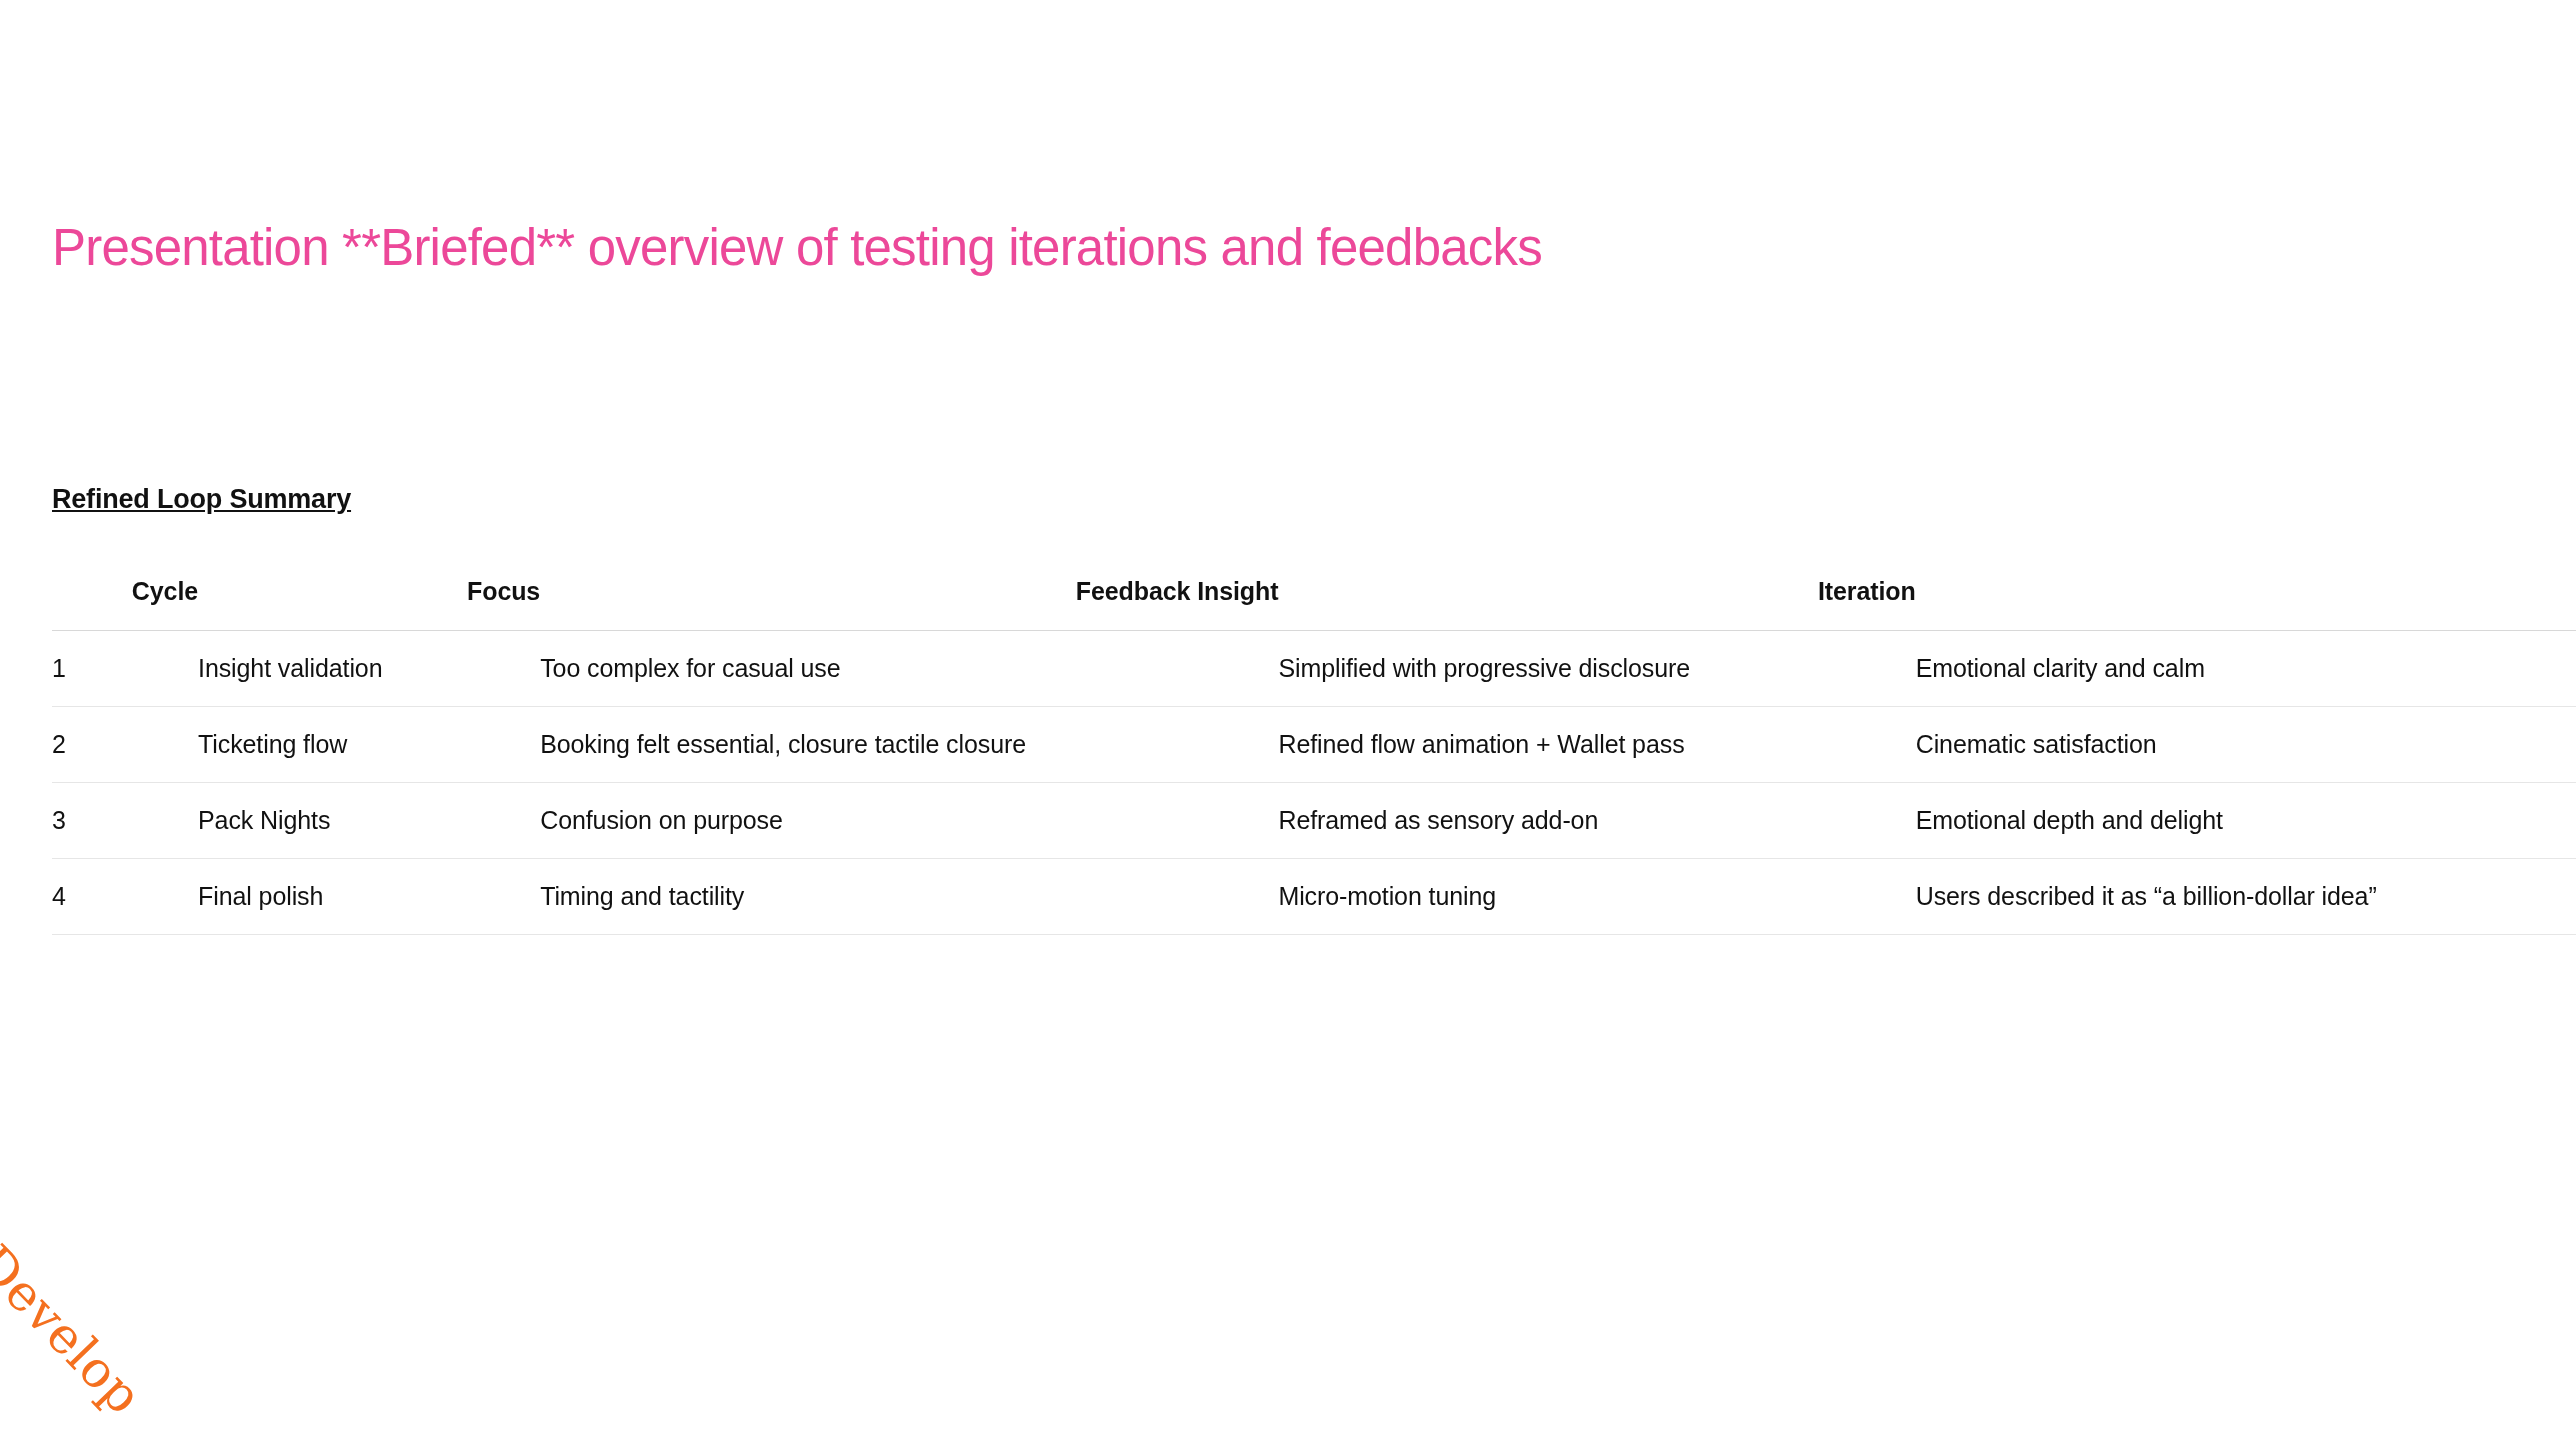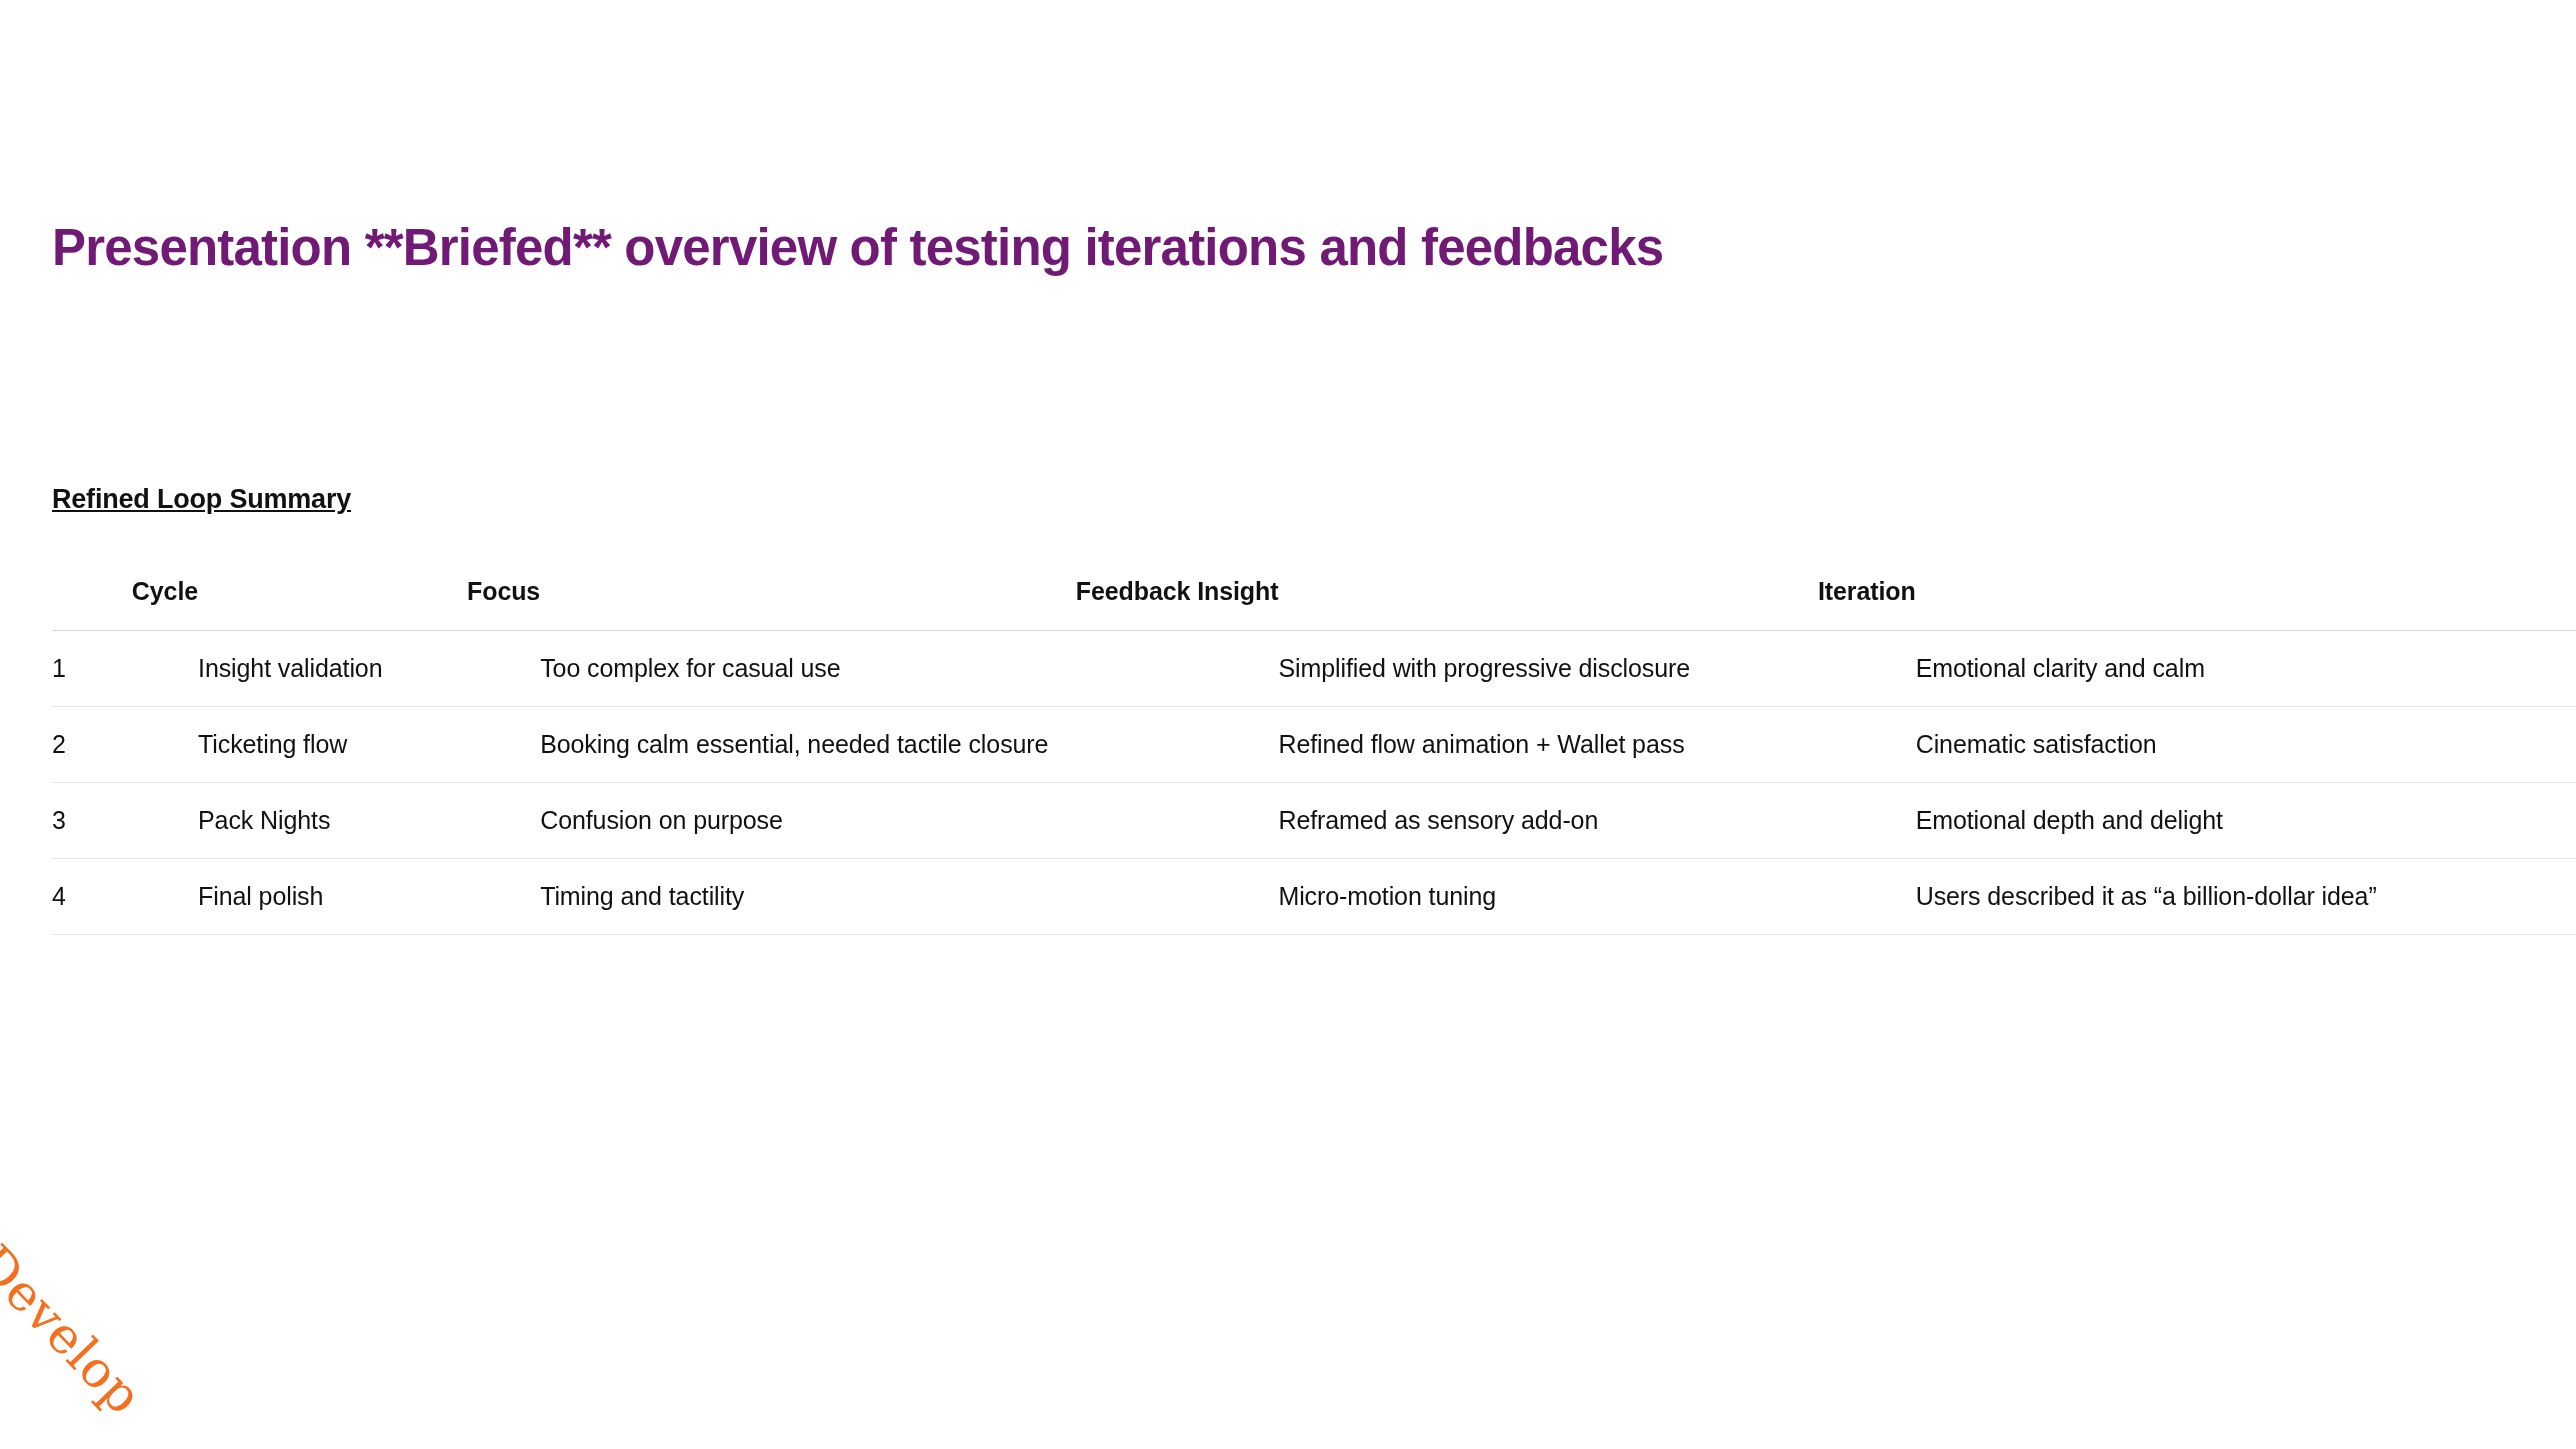--- a/index.html
+++ b/index.html
@@ -21,23 +21,23 @@
     position: absolute;
     inset: 0;
     background: #ffffff;
   }
 
   .page-title {
     position: absolute;
     left: 52px;
     top: 184px;
     font-size: 51px;
-    font-weight: 700;
+    font-weight: 400;
     letter-spacing: -0.8px;
-    color: #701a75;
+    color: #ec4899;
     white-space: nowrap;
   }
 
   .section-heading {
     position: absolute;
     left: 52px;
     top: 462px;
     font-size: 27px;
     font-weight: 700;
     letter-spacing: -0.2px;
@@ -141,21 +141,21 @@
         <tr>
           <td>1</td>
           <td>Insight validation</td>
           <td>Too complex for casual use</td>
           <td>Simplified with progressive disclosure</td>
           <td>Emotional clarity and calm</td>
         </tr>
         <tr>
           <td>2</td>
           <td>Ticketing flow</td>
-          <td>Booking calm essential, needed tactile closure</td>
+          <td>Booking felt essential, closure tactile closure</td>
           <td>Refined flow animation + Wallet pass</td>
           <td>Cinematic satisfaction</td>
         </tr>
         <tr>
           <td>3</td>
           <td>Pack Nights</td>
           <td>Confusion on purpose</td>
           <td>Reframed as sensory add-on</td>
           <td>Emotional depth and delight</td>
         </tr>

